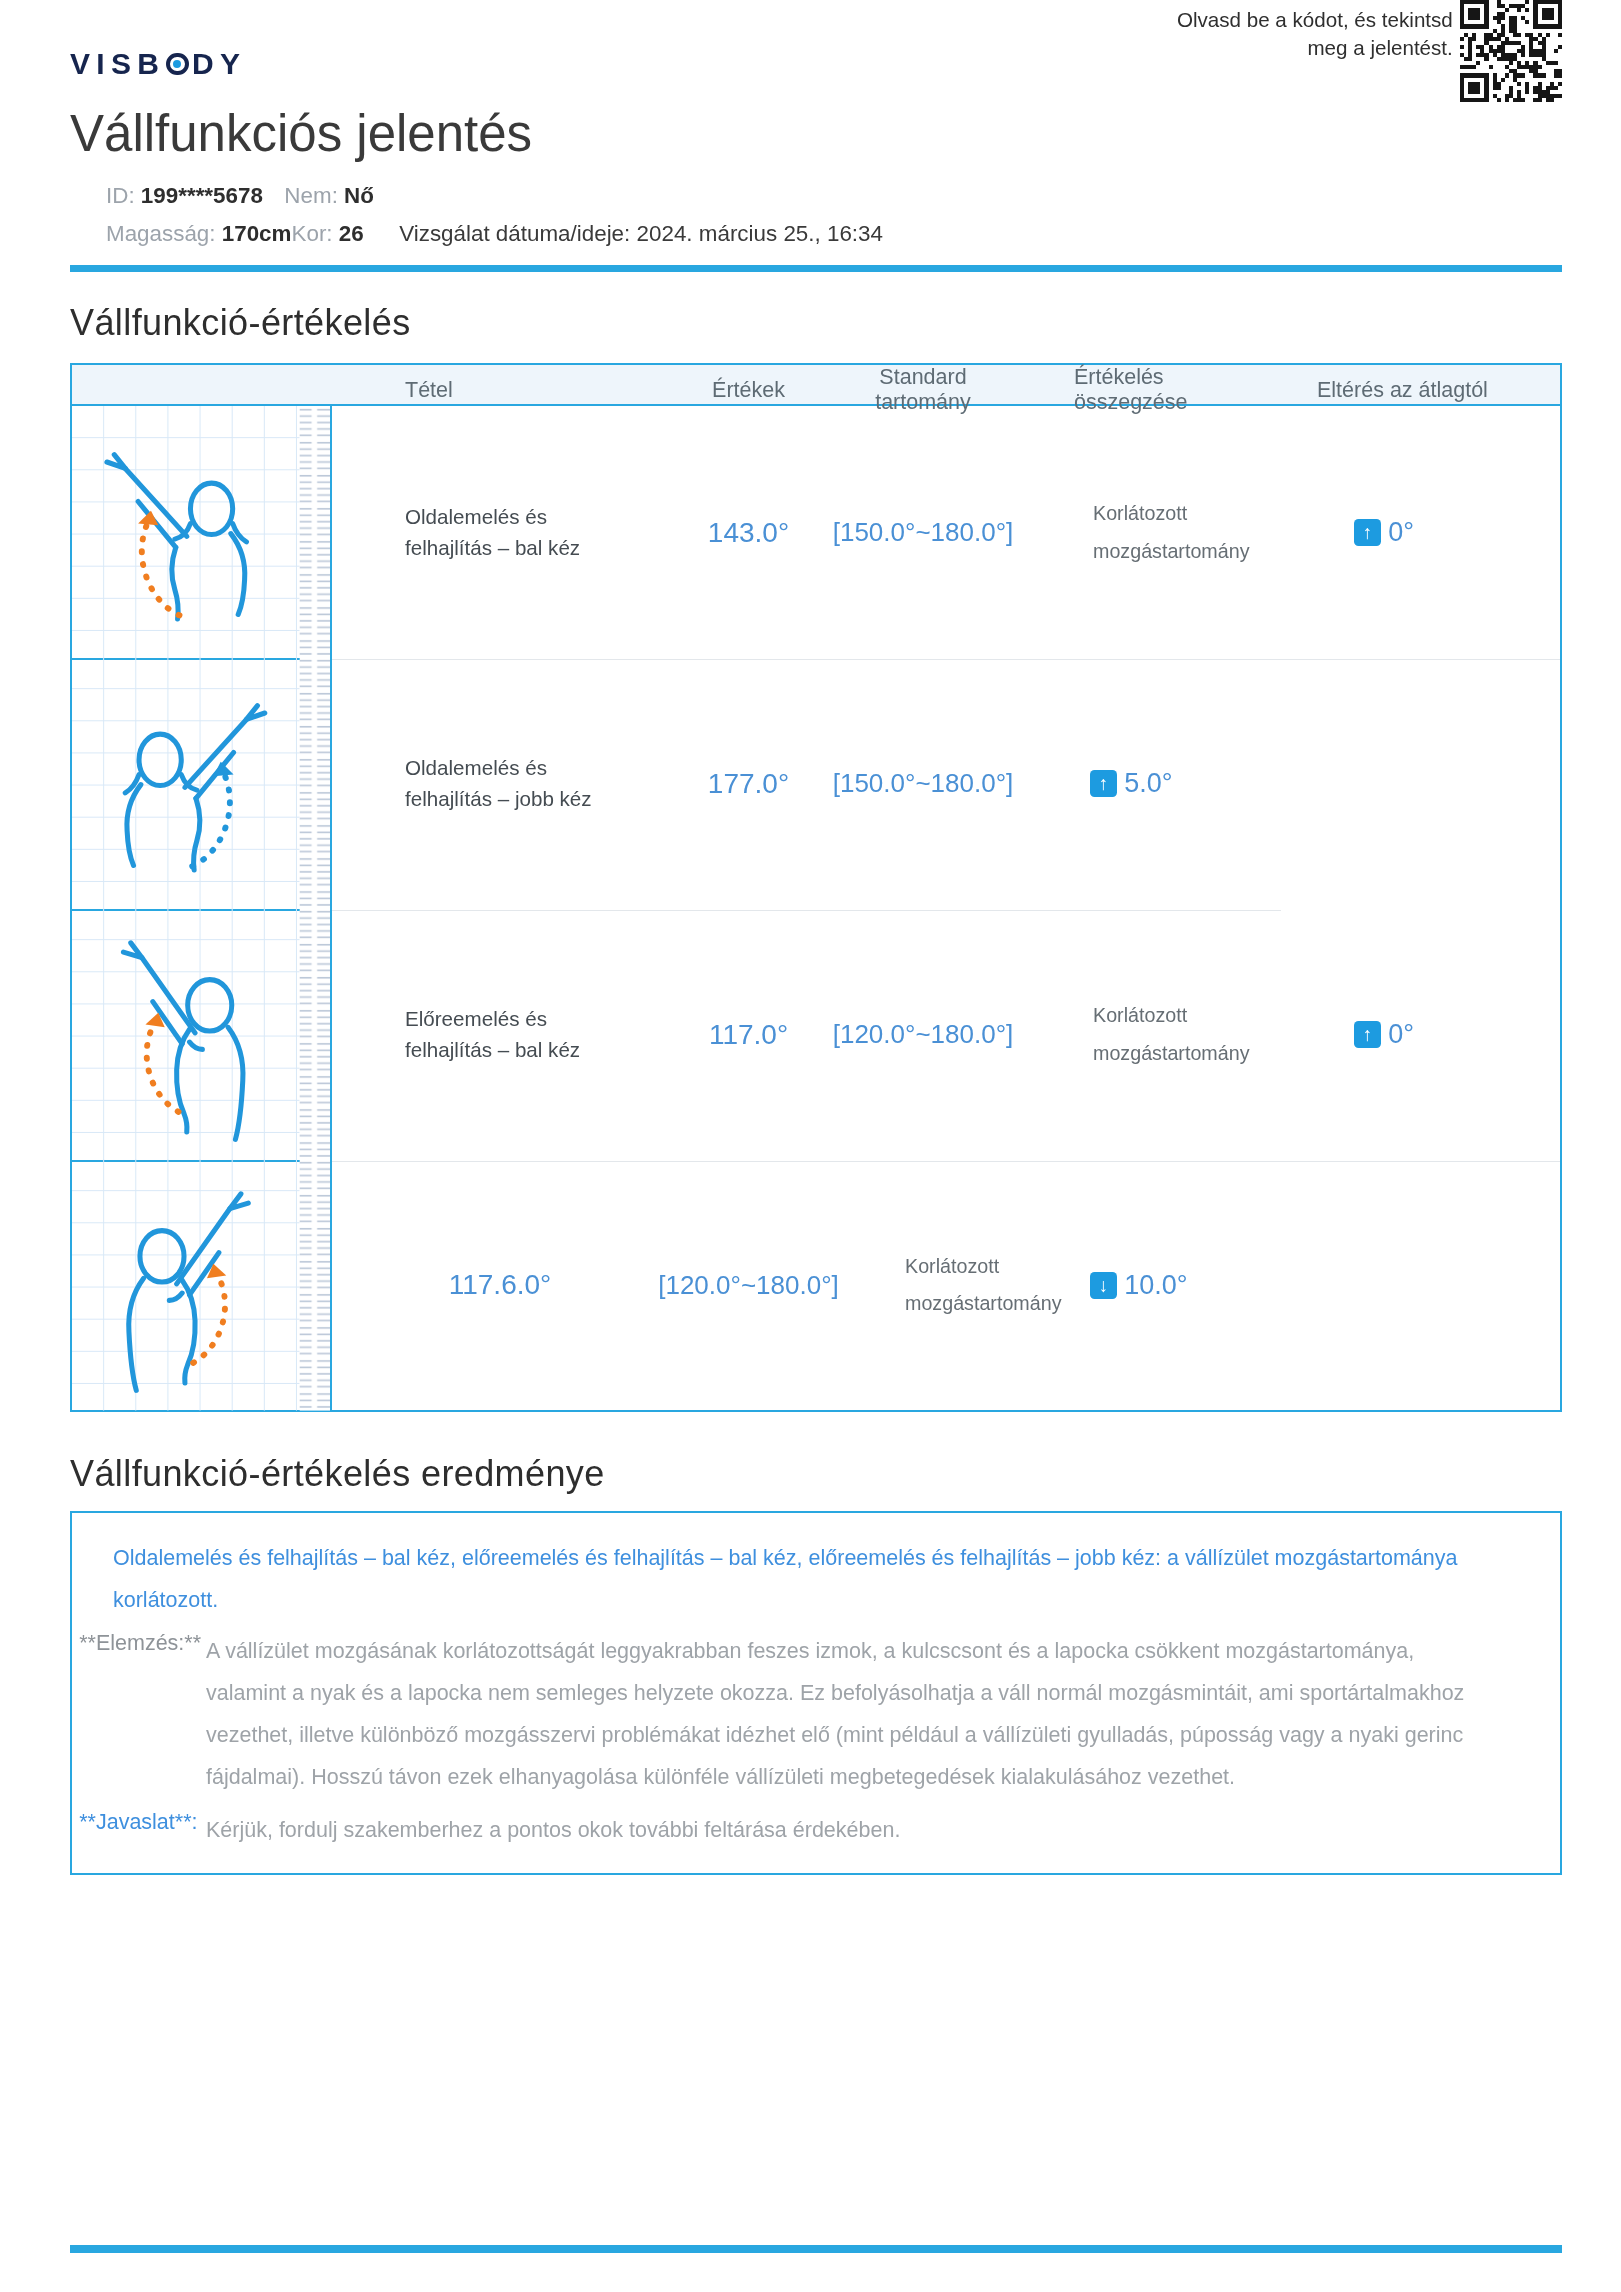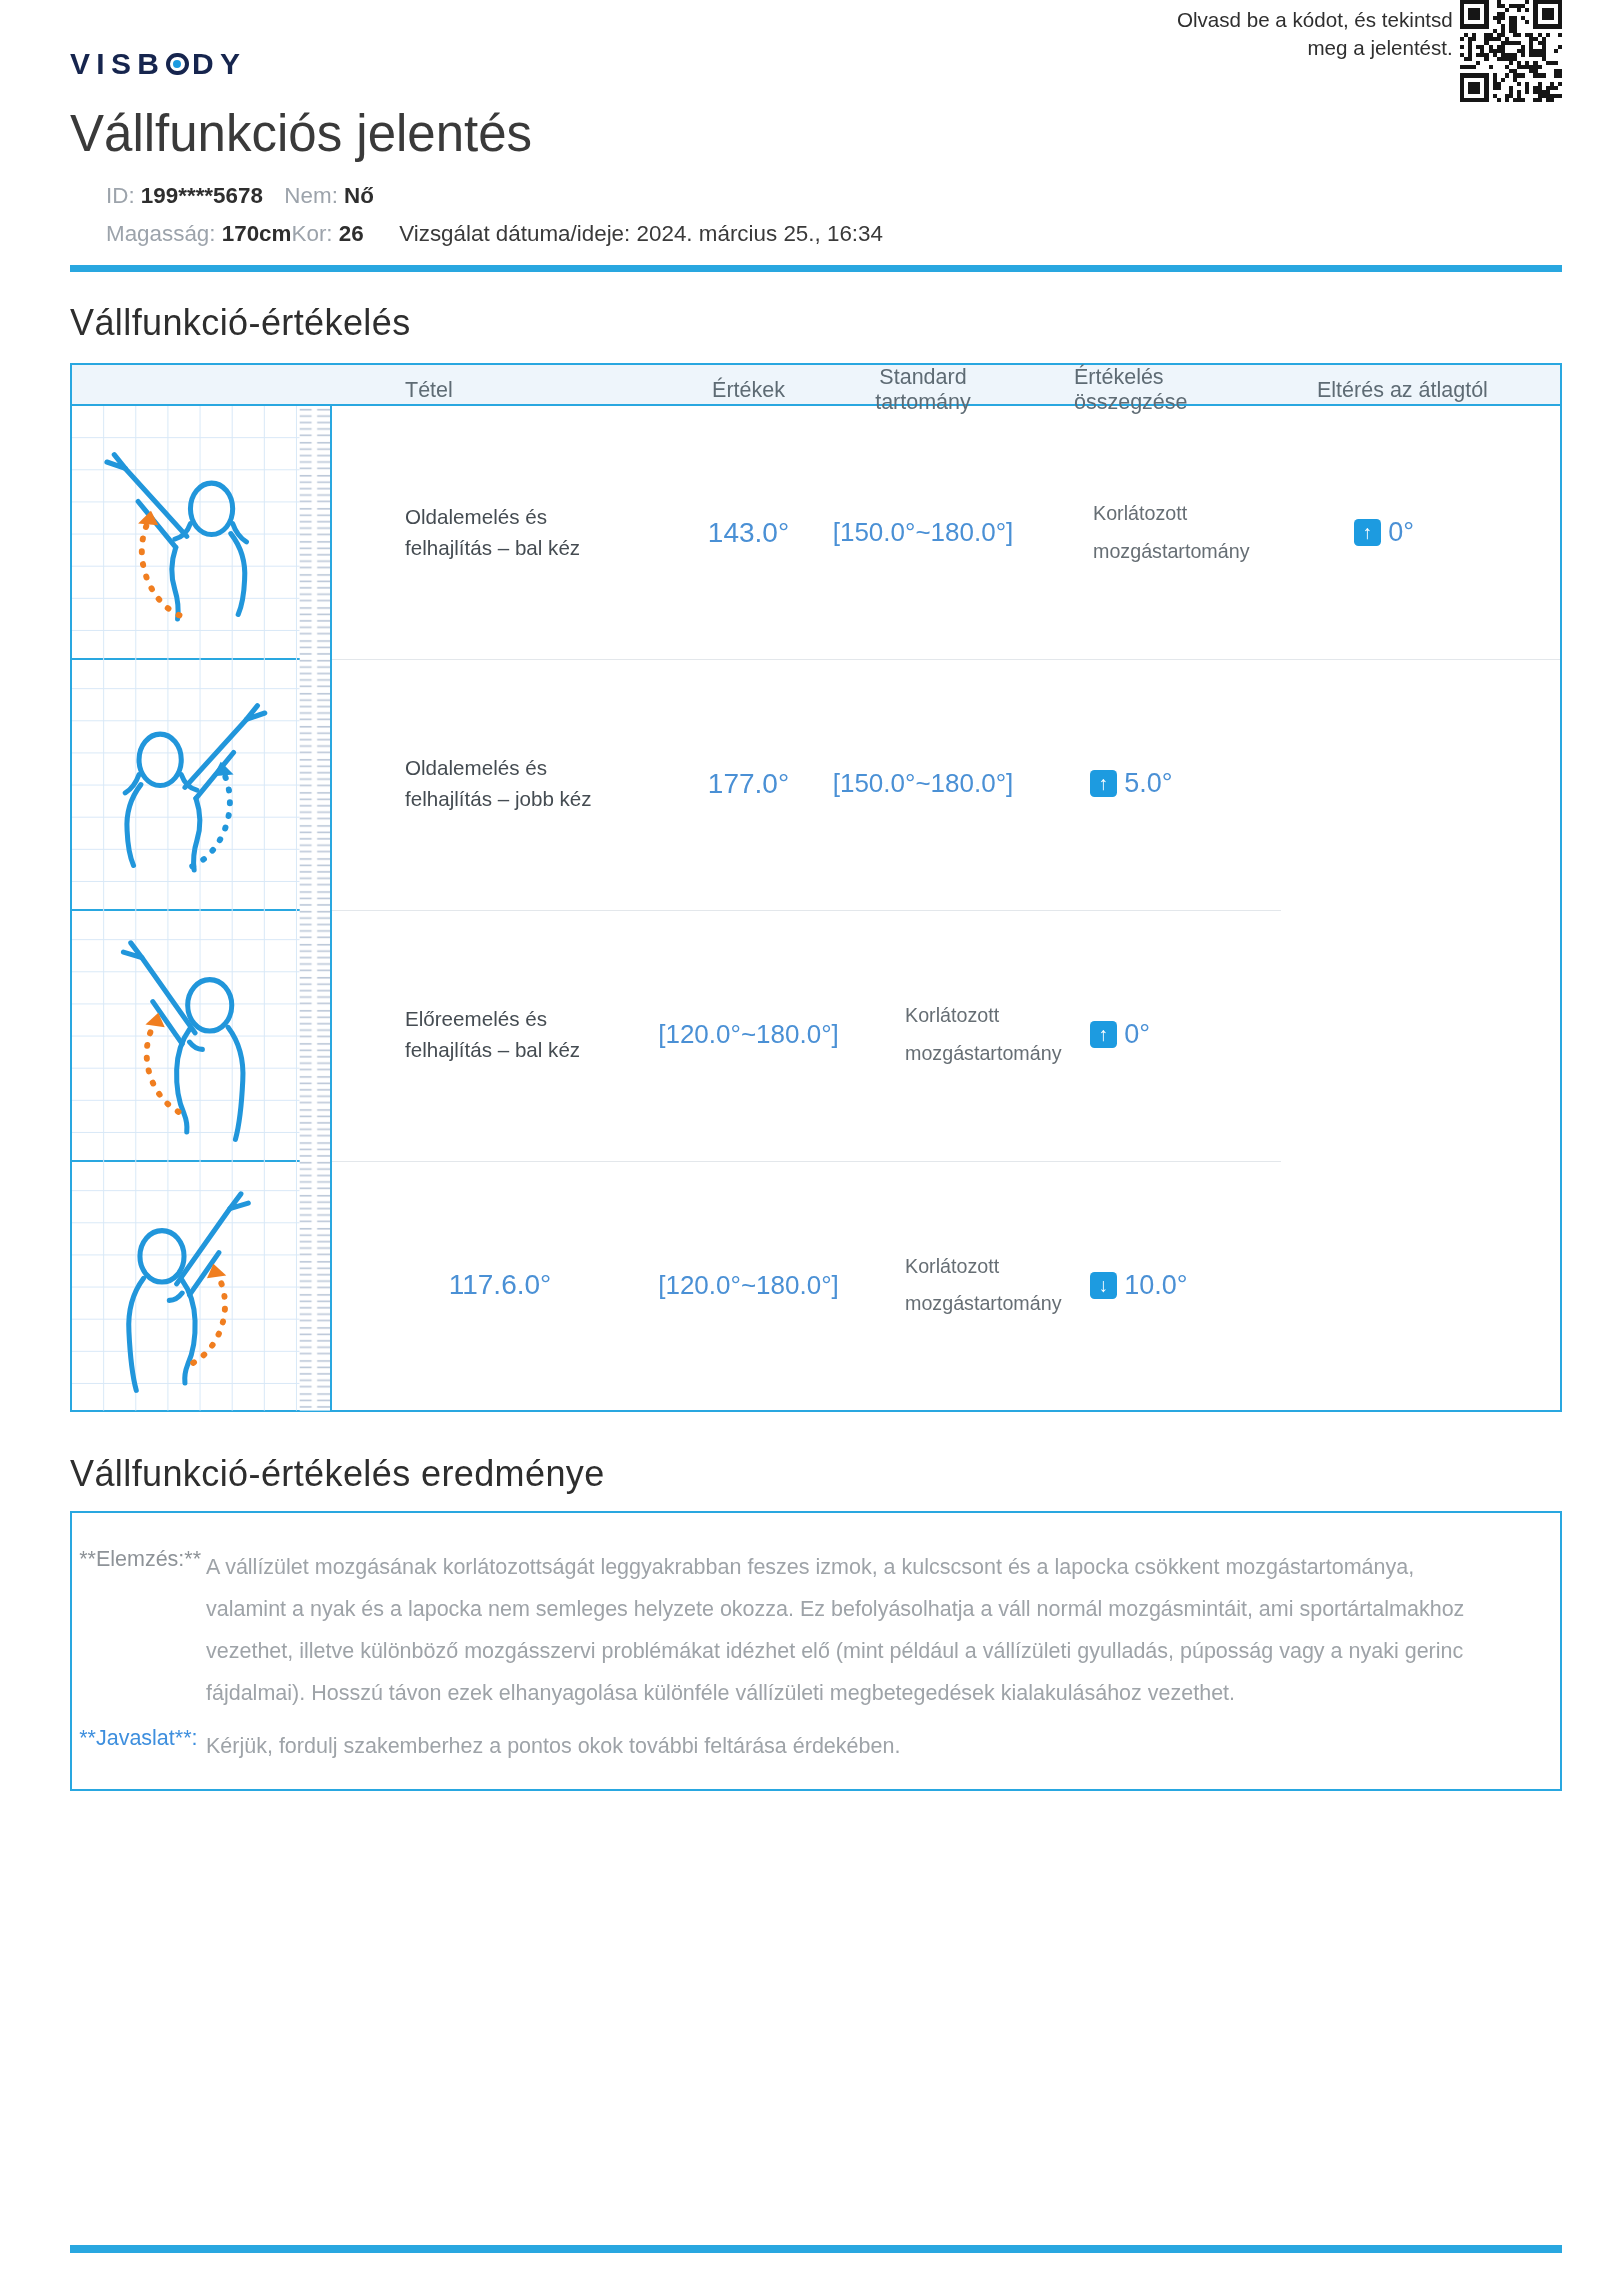--- a/index.html
+++ b/index.html
@@ -242,20 +242,21 @@
           <path d="M116,222 C84,204 70,156 92,122" stroke="#F07E20" stroke-width="6.5" stroke-dasharray="1 13" stroke-linecap="round" fill="none"></path>
           <polygon points="94,114 80,127 101,130" fill="#F07E20"></polygon>
         </svg>
       </div>
       <div class="cell cell-item">
         <div>
             <div>Előreemelés és</div>
              <div>felhajlítás – bal kéz</div>
           </div>
       </div>
+      <div class="cell cell-value">117.0°</div>
       <div class="cell cell-range">[120.0°~180.0°]</div>
       <div class="cell cell-summary">
         <div class="sum-text">Korlátozott mozgástartomány</div>
       </div>
       <div class="cell cell-dev">
         <span class="dev-badge">↑</span>
         <span>0°</span>
       </div>
     </div>
 
@@ -288,20 +289,21 @@
       <div class="cell cell-dev">
         <span class="dev-badge">↓</span>
         <span>10.0°</span>
       </div>
     </div>
   </div>
 
   <h2 class="section-title st-2">Vállfunkció-értékelés eredménye</h2>
 
   <div class="result-box">
+    <div class="result-intro">Oldalemelés és felhajlítás – bal kéz, előreemelés és felhajlítás – bal kéz, előreemelés és felhajlítás – jobb kéz: a vállízület mozgástartománya korlátozott.</div>
     <div class="r-row">
       <div class="r-label r-label-analysis">**Elemzés:**</div>
       <div class="r-text">A vállízület mozgásának korlátozottságát leggyakrabban feszes izmok, a kulcscsont és a lapocka csökkent mozgástartománya, valamint a nyak és a lapocka nem semleges helyzete okozza. Ez befolyásolhatja a váll normál mozgásmintáit, ami sportártalmakhoz vezethet, illetve különböző mozgásszervi problémákat idézhet elő (mint például a vállízületi gyulladás, púposság vagy a nyaki gerinc fájdalmai). Hosszú távon ezek elhanyagolása különféle vállízületi megbetegedések kialakulásához vezethet.</div>
     </div>
     <div class="r-row r-row-suggestion">
       <div class="r-label r-label-suggestion">**Javaslat**:</div>
       <div class="r-text">Kérjük, fordulj szakemberhez a pontos okok további feltárása érdekében.</div>
     </div>
   </div>
 

